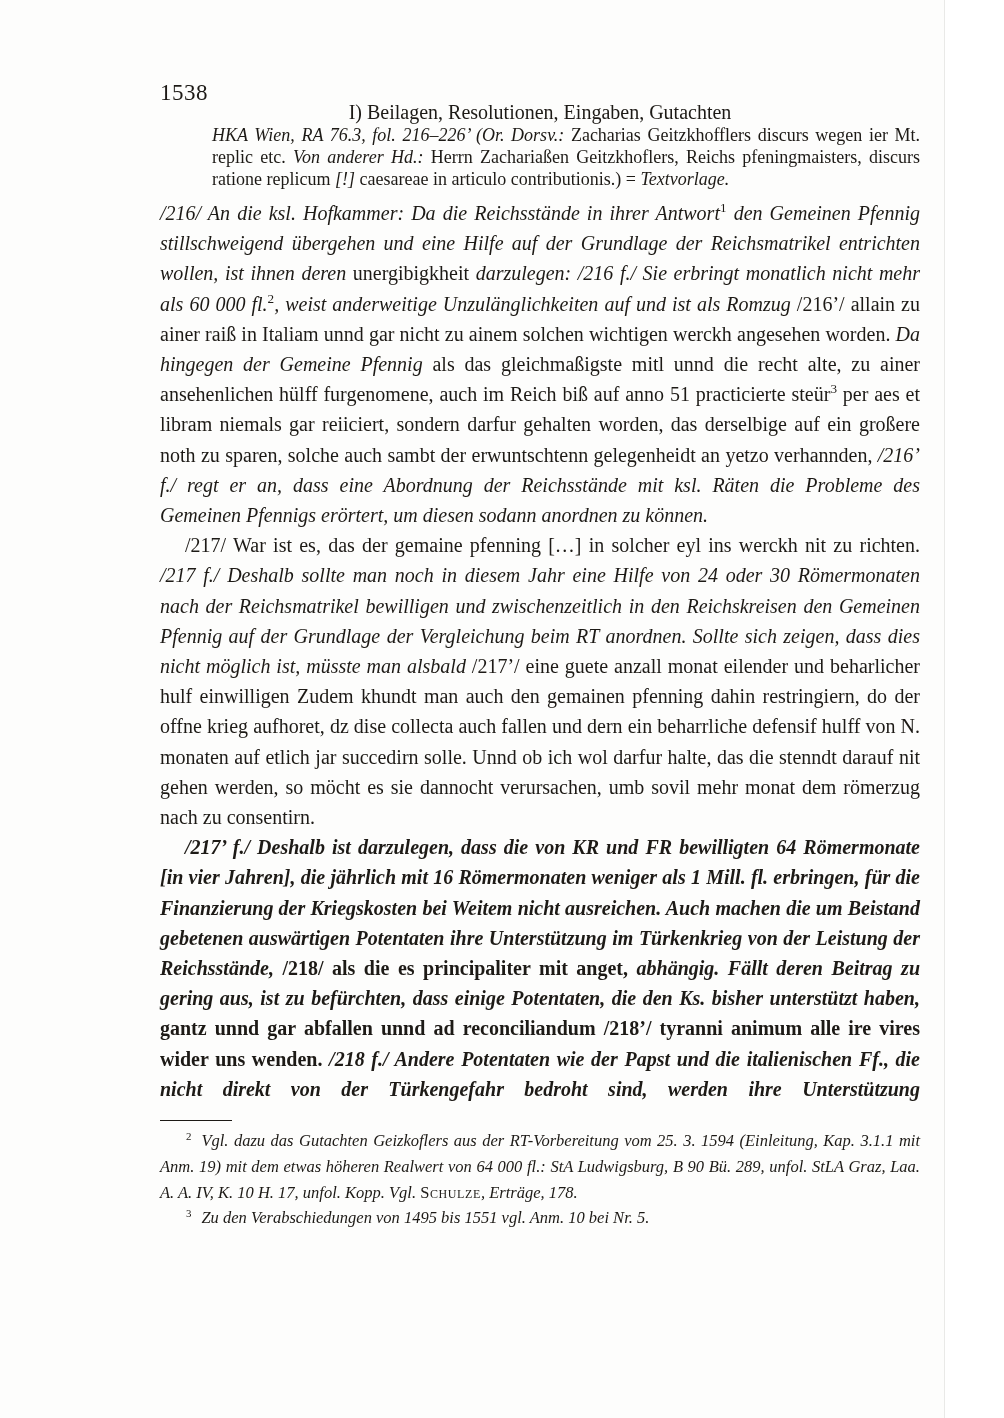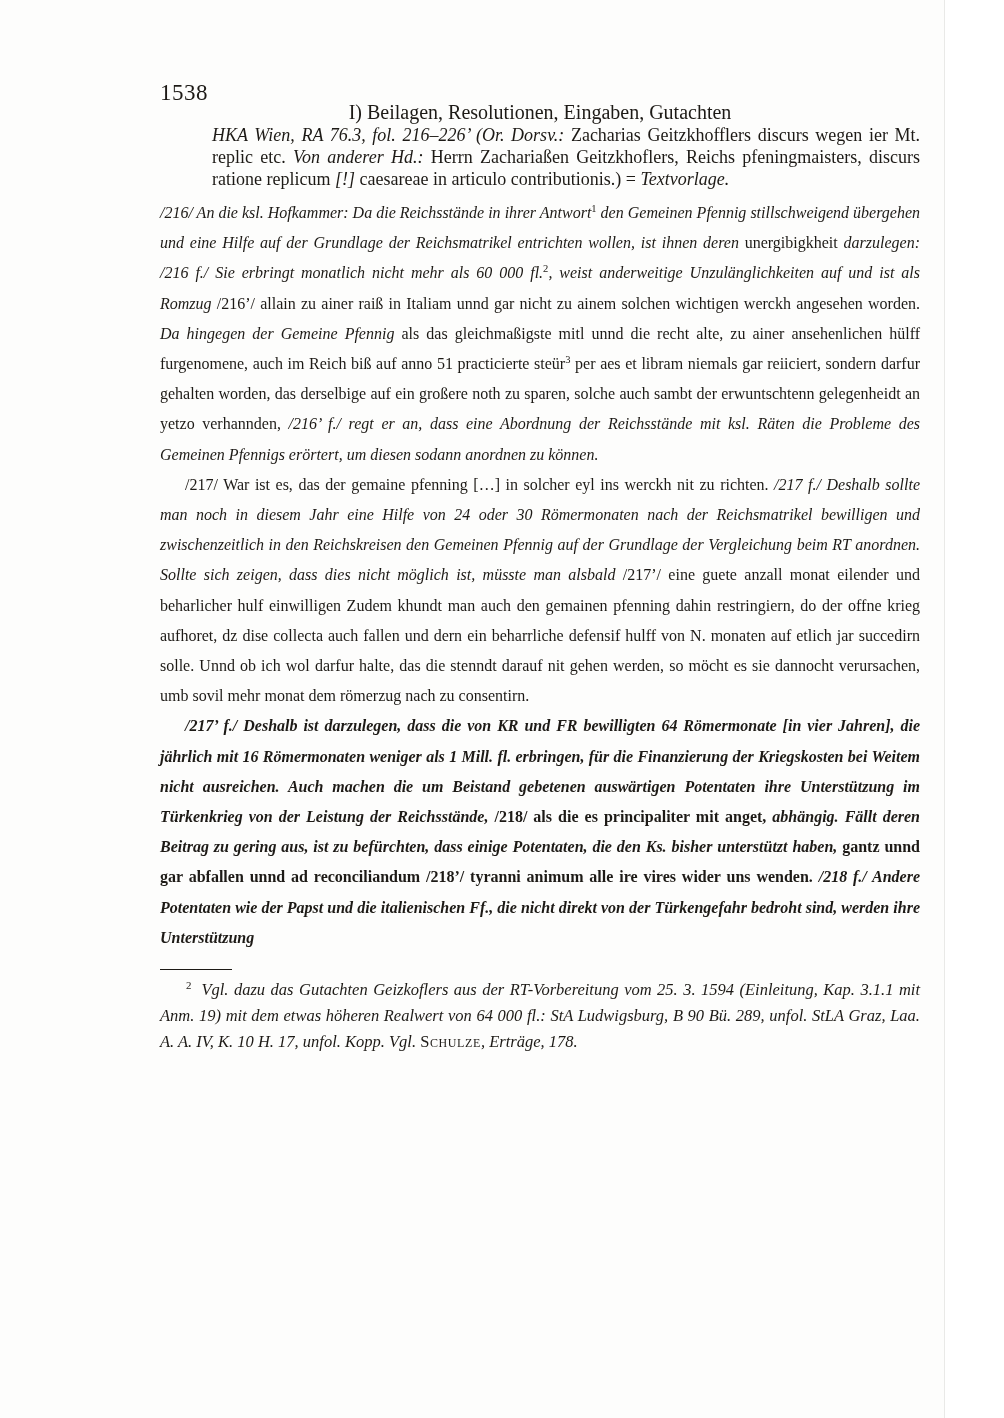--- a/index.html
+++ b/index.html
@@ -54,21 +54,21 @@
 
   .source-note {
     padding-left: 52px;
     font-size: 18px;
     line-height: 22px;
     text-align: justify;
   }
 
   .main-text {
     margin-top: 8px;
-    font-size: 16px;
+    font-size: 20px;
     line-height: 30.2px;
   }
   .para {
     margin: 0;
     text-align: justify;
   }
   .para.indent { text-indent: 25px; }
   .para.continues { text-align-last: justify; font-weight: bold; }
 
   .seg-i { font-style: italic; }
@@ -124,16 +124,19 @@
       <p class="para"><span class="seg-i">/216/ An die ksl. Hofkammer: Da die Reichsstände in ihrer Antwort</span><sup class="seg-sup">1</sup><span class="seg-i"> den Gemeinen Pfennig stillschweigend übergehen und eine Hilfe auf der Grundlage der Reichsmatrikel entrichten wollen, ist ihnen deren </span><span class="seg-r">unergibigkheit </span><span class="seg-i">darzulegen: /216 f./ Sie erbringt monatlich nicht mehr als 60 000 fl.</span><sup class="seg-sup">2</sup><span class="seg-i">, weist anderweitige Unzulänglichkeiten auf und ist als Romzug </span><span class="seg-r">/216’/ allain zu ainer raiß in Italiam unnd gar nicht zu ainem solchen wichtigen werckh angesehen worden. </span><span class="seg-i">Da hingegen der Gemeine Pfennig </span><span class="seg-r">als das gleichmaßigste mitl unnd die recht alte, zu ainer ansehenlichen hülff furgenomene, auch im Reich biß auf anno 51 practicierte steür</span><sup class="seg-sup">3</sup><span class="seg-r"> per aes et libram niemals gar reiiciert, sondern darfur gehalten worden, das derselbige auf ein großere noth zu sparen, solche auch sambt der erwuntschtenn gelegenheidt an yetzo verhannden, </span><span class="seg-i">/216’ f./ regt er an, dass eine Abordnung der Reichsstände mit ksl. Räten die Probleme des Gemeinen Pfennigs erörtert, um diesen sodann anordnen zu können.</span></p>
       <p class="para indent"><span class="seg-r">/217/ War ist es, das der gemaine pfenning […] in solcher eyl ins werckh nit zu richten. </span><span class="seg-i">/217 f./ Deshalb sollte man noch in diesem Jahr eine Hilfe von 24 oder 30 Römermonaten nach der Reichsmatrikel bewilligen und zwischenzeitlich in den Reichskreisen den Gemeinen Pfennig auf der Grundlage der Vergleichung beim RT anordnen. Sollte sich zeigen, dass dies nicht möglich ist, müsste man alsbald </span><span class="seg-r">/217’/ eine guete anzall monat eilender und beharlicher hulf einwilligen Zudem khundt man auch den gemainen pfenning dahin restringiern, do der offne krieg aufhoret, dz dise collecta auch fallen und dern ein beharrliche defensif hulff von N. monaten auf etlich jar succedirn solle. Unnd ob ich wol darfur halte, das die stenndt darauf nit gehen werden, so möcht es sie dannocht verursachen, umb sovil mehr monat dem römerzug nach zu consentirn.</span></p>
       <p class="para indent continues"><span class="seg-i">/217’ f./ Deshalb ist darzulegen, dass die von KR und FR bewilligten 64 Römermonate [in vier Jahren], die jährlich mit 16 Römermonaten weniger als 1 Mill. fl. erbringen, für die Finanzierung der Kriegskosten bei Weitem nicht ausreichen. Auch machen die um Beistand gebetenen auswärtigen Potentaten ihre Unterstützung im Türkenkrieg von der Leistung der Reichsstände, </span><span class="seg-r">/218/ als die es principaliter mit anget, </span><span class="seg-i">abhängig. Fällt deren Beitrag zu gering aus, ist zu befürchten, dass einige Potentaten, die den Ks. bisher unterstützt haben, </span><span class="seg-r">gantz unnd gar abfallen unnd ad reconciliandum /218’/ tyranni animum alle ire vires wider uns wenden. </span><span class="seg-i">/218 f./ Andere Potentaten wie der Papst und die italienischen Ff., die nicht direkt von der Türkengefahr bedroht sind, werden ihre Unterstützung</span></p>
     </div>
 
     <div class="footnotes">
       <hr class="fn-rule">
       <p class="fn-item">
         <sup class="fn-marker">2</sup><span><span class="seg-i">Vgl. dazu das Gutachten Geizkoflers aus der RT-Vorbereitung vom 25. 3. 1594 (Einleitung, Kap. 3.1.1 mit Anm. 19) mit dem etwas höheren Realwert von 64 000 fl.: StA Ludwigsburg, B 90 Bü. 289, unfol. StLA Graz, Laa. A. A. IV, K. 10 H. 17, unfol. Kopp. Vgl. </span><span class="seg-sc">Schulze</span><span class="seg-i">, Erträge, 178.</span></span>
       </p>
+      <p class="fn-item">
+        <sup class="fn-marker">3</sup><span><span class="seg-i">Zu den Verabschiedungen von 1495 bis 1551 vgl. Anm. 10 bei Nr. 5.</span></span>
+      </p>
     </div>
 
   </div>
 </div>
 
 </body></html>

